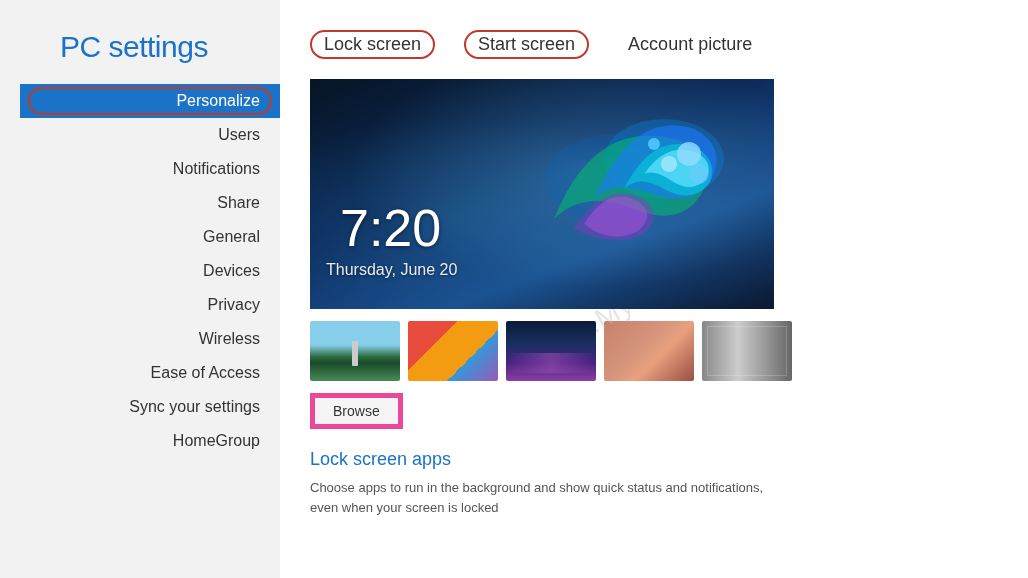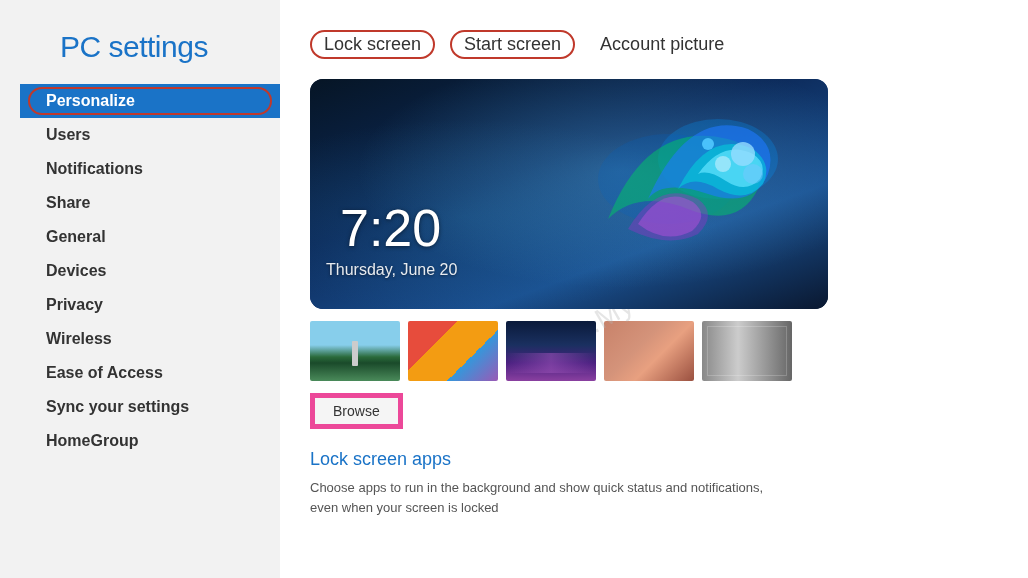--- a/index.html
+++ b/index.html
@@ -25,26 +25,27 @@
 
     .sidebar-title {
       font-size: 30px;
       font-weight: 200;
       color: #1a73c7;
       padding: 0 0 20px 40px;
       letter-spacing: -0.5px;
     }
 
     .nav-item {
-      padding: 8px 20px 8px 26px;
+      padding: 8px 20px 8px 40px;
       font-size: 16px;
-      font-weight: 700;
+      font-weight: 400;
       color: #333;
       cursor: pointer;
       position: relative;
+      text-align: right;
     }
 
     .nav-item.active {
       background: #1a73c7;
       color: white;
     }
 
     .nav-item.active .circle-annotation {
       display: block;
     }
@@ -80,21 +81,21 @@
       color: rgba(180, 180, 180, 0.35);
       white-space: nowrap;
       pointer-events: none;
       font-weight: 300;
       letter-spacing: 1px;
     }
 
     
     .tabs {
       display: flex;
-      gap: 0;
+      gap: 14px;
       margin-bottom: 20px;
       align-items: center;
     }
 
     .tab {
       font-size: 18px;
       font-weight: 300;
       color: #333;
       padding: 2px 10px;
       cursor: pointer;
@@ -103,24 +104,24 @@
     }
 
     .tab.circled {
       border: 2px solid #c0392b;
       border-radius: 20px;
       padding: 2px 12px;
     }
 
     
     .lock-preview {
-      width: 518px;
+      width: 464px;
       height: 230px;
       background: linear-gradient(135deg, #0a1a3a 0%, #0d2060 30%, #1a4a8a 60%, #0a2040 100%);
-      border-radius: 13px;
+      border-radius: 1px;
       position: relative;
       overflow: hidden;
       margin-bottom: 12px;
     }
 
     .lock-preview-bg {
       position: absolute;
       inset: 0;
       background:
         radial-gradient(ellipse at 60% 40%, rgba(100, 200, 255, 0.3) 0%, transparent 60%),

